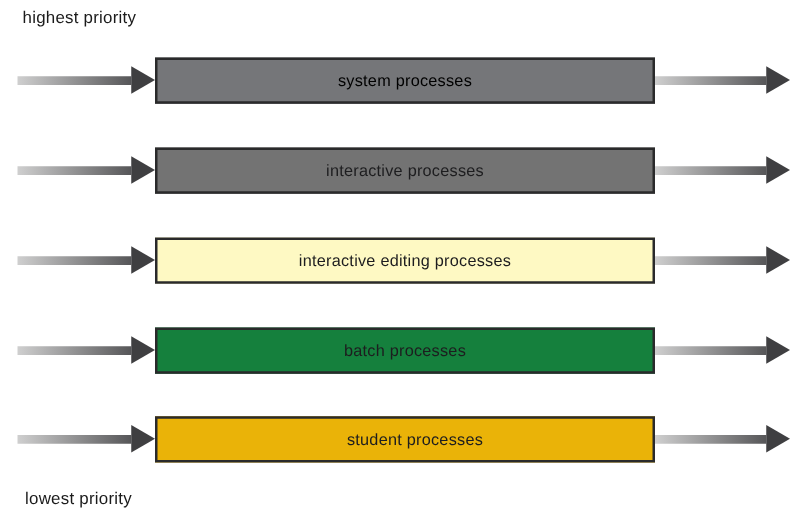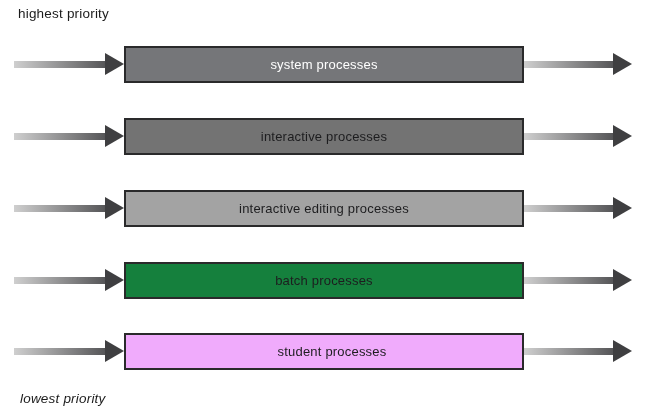--- a/index.html
+++ b/index.html
@@ -15,21 +15,21 @@
     background: #ffffff;
     overflow: hidden;
   }
   .corner-label {
     position: absolute;
     font-size: 13.5px;
     color: #1b1b1b;
     letter-spacing: 0.2px;
   }
   .label-top { left: 18px; top: 6px; }
-  .label-bottom { left: 20px; top: 391px; font-style: italic; }
+  .label-bottom { left: 20px; top: 391px; }
 
   .row {
     position: absolute;
     left: 0;
     width: 648px;
     height: 37px;
   }
   .row1 { top: 46px; }
   .row2 { top: 118px; }
   .row3 { top: 190px; }
@@ -75,61 +75,61 @@
 </head>
 <body>
 
 <div class="canvas">
 
   <div class="corner-label label-top">highest priority</div>
 
   <div class="row row1">
     <span class="shaft shaft-in"></span>
     <span class="head head-in" style="border-left-color: rgb(63, 63, 65);"></span>
-    <div class="queue-box" style="background-color: rgb(117, 118, 121); color: #ffffff; justify-content: center;">
+    <div class="queue-box" style="background-color: rgb(117, 118, 121); color: #000000; justify-content: center;">
       <span>system processes</span>
     </div>
     <span class="shaft shaft-out"></span>
     <span class="head head-out" style="border-left-color: rgb(63, 63, 65);"></span>
   </div>
 
   <div class="row row2">
     <span class="shaft shaft-in"></span>
     <span class="head head-in" style="border-left-color: rgb(63, 63, 65);"></span>
     <div class="queue-box" style="background-color: #737373; color: rgb(29, 29, 31);">
       <span>interactive processes</span>
     </div>
     <span class="shaft shaft-out"></span>
     <span class="head head-out" style="border-left-color: rgb(63, 63, 65);"></span>
   </div>
 
   <div class="row row3">
     <span class="shaft shaft-in"></span>
     <span class="head head-in" style="border-left-color: rgb(63, 63, 65);"></span>
-    <div class="queue-box" style="background-color: #a3a3a3; color: rgb(29, 29, 31);">
+    <div class="queue-box" style="background-color: #fef9c3; color: rgb(29, 29, 31);">
       <span>interactive editing processes</span>
     </div>
     <span class="shaft shaft-out"></span>
     <span class="head head-out" style="border-left-color: rgb(63, 63, 65);"></span>
   </div>
 
   <div class="row row4">
     <span class="shaft shaft-in"></span>
     <span class="head head-in" style="border-left-color: rgb(63, 63, 65);"></span>
     <div class="queue-box" style="background-color: #15803d; color: rgb(29, 29, 31);">
       <span>batch processes</span>
     </div>
     <span class="shaft shaft-out"></span>
     <span class="head head-out" style="border-left-color: rgb(63, 63, 65);"></span>
   </div>
 
   <div class="row row5">
     <span class="shaft shaft-in"></span>
     <span class="head head-in" style="border-left-color: rgb(63, 63, 65);"></span>
-    <div class="queue-box" style="background-color: #f0abfc; color: rgb(29, 29, 31); padding-left: 16px;">
+    <div class="queue-box" style="background-color: #eab308; color: rgb(29, 29, 31); padding-left: 16px;">
       <span>student processes</span>
     </div>
     <span class="shaft shaft-out"></span>
     <span class="head head-out" style="border-left-color: rgb(63, 63, 65);"></span>
   </div>
 
   <div class="corner-label label-bottom">lowest priority</div>
 
 </div>
 

